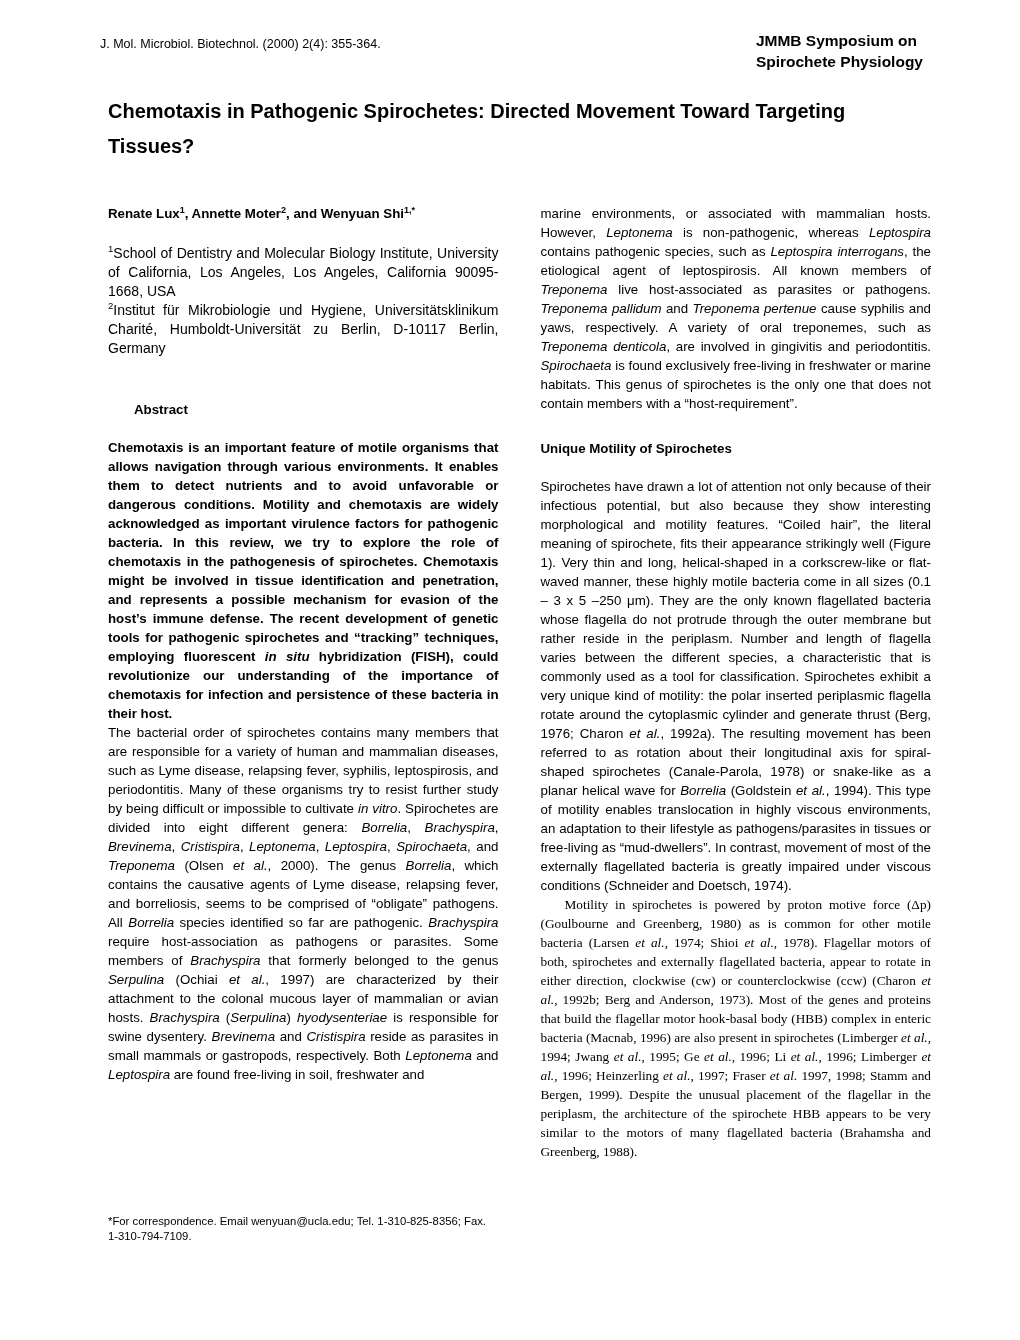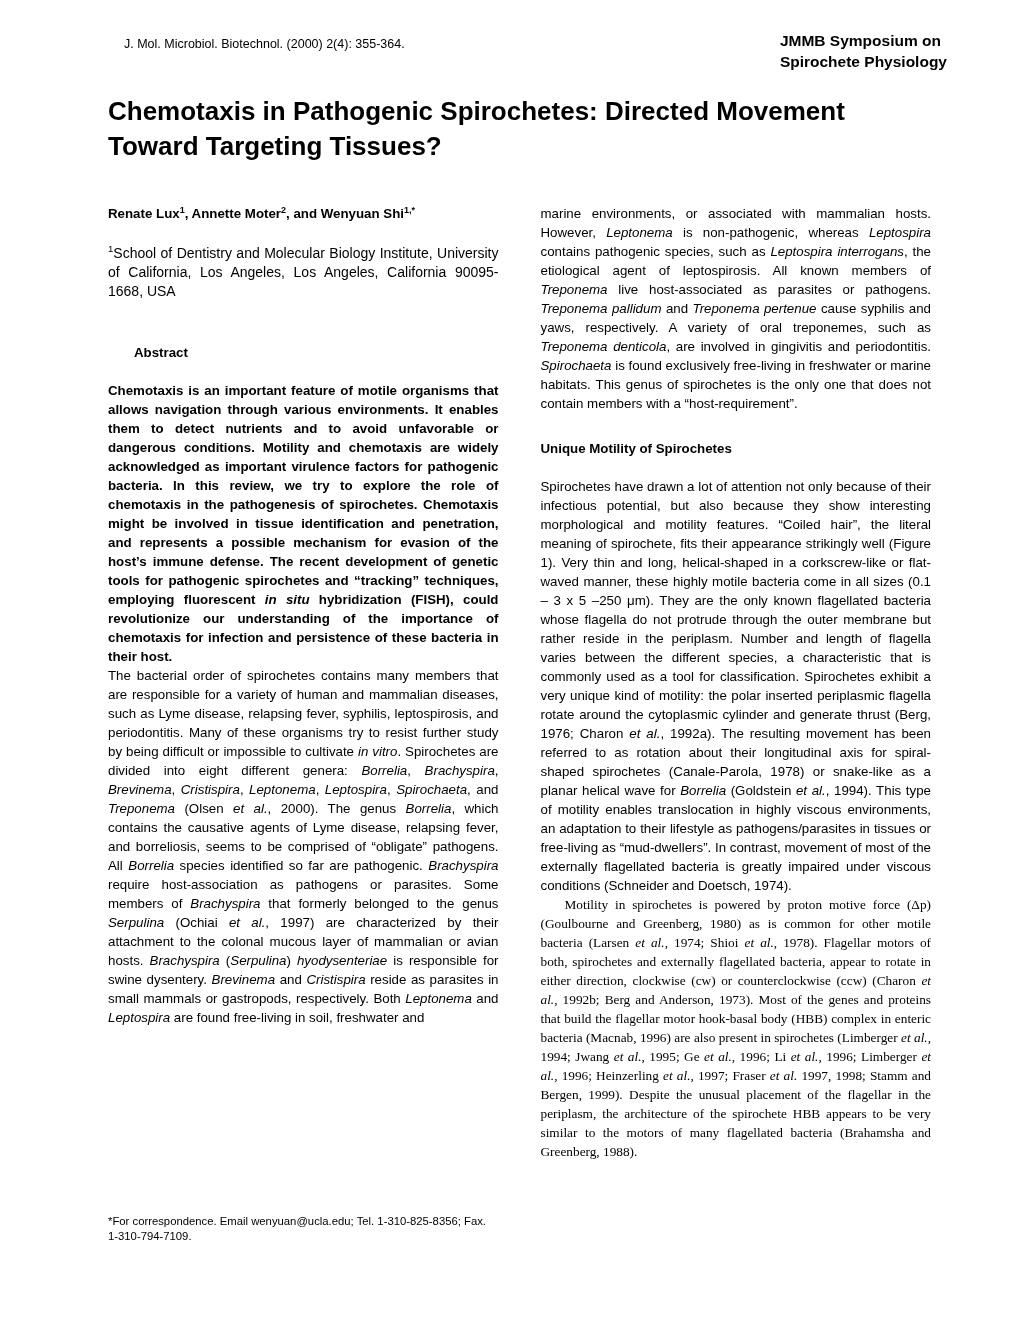--- a/index.html
+++ b/index.html
@@ -13,21 +13,21 @@
   .page {
     position: relative;
     width: 1020px;
     height: 1340px;
     background: #ffffff;
     overflow: hidden;
   }
   .page-header {
     position: absolute;
     top: 30px;
-    left: 124px;
+    left: 100px;
     width: 823px;
     display: flex;
     justify-content: space-between;
     align-items: flex-start;
   }
   .journal-ref {
     font-size: 12.5px;
     line-height: 16px;
     padding-top: 6px;
   }
@@ -35,21 +35,21 @@
     text-align: left;
     font-weight: bold;
     font-size: 15.5px;
     line-height: 21px;
   }
   .article-title {
     position: absolute;
     top: 94px;
     left: 108px;
     width: 740px;
-    font-size: 26px;
+    font-size: 20px;
     line-height: 35px;
     font-weight: bold;
   }
   .columns {
     position: absolute;
     top: 204px;
     left: 108px;
     width: 823px;
     min-height: 1040px;
     display: flex;
@@ -115,20 +115,21 @@
     </div>
   </header>
 
   <h1 class="article-title">Chemotaxis in Pathogenic Spirochetes: Directed Movement Toward Targeting Tissues?</h1>
 
   <div class="columns">
 
     <div class="col">
       <p class="authors">Renate Lux<sup>1</sup>, Annette Moter<sup>2</sup>, and Wenyuan Shi<sup>1,*</sup></p>
       <p class="affiliation"><sup>1</sup>School of Dentistry and Molecular Biology Institute, University of California, Los Angeles, Los Angeles, California 90095-1668, USA</p>
+      <p class="affiliation"><sup>2</sup>Institut für Mikrobiologie und Hygiene, Universitätsklinikum Charité, Humboldt-Universität zu Berlin, D-10117 Berlin, Germany</p>
       <h2 class="section-heading mt-lg">Abstract</h2>
       <p class="abstract">Chemotaxis is an important feature of motile organisms that allows navigation through various environments. It enables them to detect nutrients and to avoid unfavorable or dangerous conditions. Motility and chemotaxis are widely acknowledged as important virulence factors for pathogenic bacteria. In this review, we try to explore the role of chemotaxis in the pathogenesis of spirochetes. Chemotaxis might be involved in tissue identification and penetration, and represents a possible mechanism for evasion of the host’s immune defense. The recent development of genetic tools for pathogenic spirochetes and “tracking” techniques, employing fluorescent <i>in situ</i> hybridization (FISH), could revolutionize our understanding of the importance of chemotaxis for infection and persistence of these bacteria in their host.</p>
       <p class="body-text">The bacterial order of spirochetes contains many members that are responsible for a variety of human and mammalian diseases, such as Lyme disease, relapsing fever, syphilis, leptospirosis, and periodontitis. Many of these organisms try to resist further study by being difficult or impossible to cultivate <i>in vitro</i>. Spirochetes are divided into eight different genera: <i>Borrelia</i>, <i>Brachyspira</i>, <i>Brevinema</i>, <i>Cristispira</i>, <i>Leptonema</i>, <i>Leptospira</i>, <i>Spirochaeta</i>, and <i>Treponema</i> (Olsen <i>et al.</i>, 2000). The genus <i>Borrelia</i>, which contains the causative agents of Lyme disease, relapsing fever, and borreliosis, seems to be comprised of “obligate” pathogens. All <i>Borrelia</i> species identified so far are pathogenic. <i>Brachyspira</i> require host-association as pathogens or parasites. Some members of <i>Brachyspira</i> that formerly belonged to the genus <i>Serpulina</i> (Ochiai <i>et al.</i>, 1997) are characterized by their attachment to the colonal mucous layer of mammalian or avian hosts. <i>Brachyspira</i> (<i>Serpulina</i>) <i>hyodysenteriae</i> is responsible for swine dysentery. <i>Brevinema</i> and <i>Cristispira</i> reside as parasites in small mammals or gastropods, respectively. Both <i>Leptonema</i> and <i>Leptospira</i> are found free-living in soil, freshwater and</p>
       <p class="footnote">*For correspondence. Email wenyuan@ucla.edu; Tel. 1-310-825-8356; Fax. 1-310-794-7109.</p>
     </div>
 
     <div class="col">
       <p class="body-text">marine environments, or associated with mammalian hosts. However, <i>Leptonema</i> is non-pathogenic, whereas <i>Leptospira</i> contains pathogenic species, such as <i>Leptospira interrogans</i>, the etiological agent of leptospirosis. All known members of <i>Treponema</i> live host-associated as parasites or pathogens. <i>Treponema pallidum</i> and <i>Treponema pertenue</i> cause syphilis and yaws, respectively. A variety of oral treponemes, such as <i>Treponema denticola</i>, are involved in gingivitis and periodontitis. <i>Spirochaeta</i> is found exclusively free-living in freshwater or marine habitats. This genus of spirochetes is the only one that does not contain members with a “host-requirement”.</p>
       <h2 class="section-heading">Unique Motility of Spirochetes</h2>
       <p class="body-text">Spirochetes have drawn a lot of attention not only because of their infectious potential, but also because they show interesting morphological and motility features. “Coiled hair”, the literal meaning of spirochete, fits their appearance strikingly well (Figure 1). Very thin and long, helical-shaped in a corkscrew-like or flat-waved manner, these highly motile bacteria come in all sizes (0.1 – 3 x 5 –250 μm). They are the only known flagellated bacteria whose flagella do not protrude through the outer membrane but rather reside in the periplasm. Number and length of flagella varies between the different species, a characteristic that is commonly used as a tool for classification. Spirochetes exhibit a very unique kind of motility: the polar inserted periplasmic flagella rotate around the cytoplasmic cylinder and generate thrust (Berg, 1976; Charon <i>et al.</i>, 1992a). The resulting movement has been referred to as rotation about their longitudinal axis for spiral-shaped spirochetes (Canale-Parola, 1978) or snake-like as a planar helical wave for <i>Borrelia</i> (Goldstein <i>et al.</i>, 1994). This type of motility enables translocation in highly viscous environments, an adaptation to their lifestyle as pathogens/parasites in tissues or free-living as “mud-dwellers”. In contrast, movement of most of the externally flagellated bacteria is greatly impaired under viscous conditions (Schneider and Doetsch, 1974).</p>

